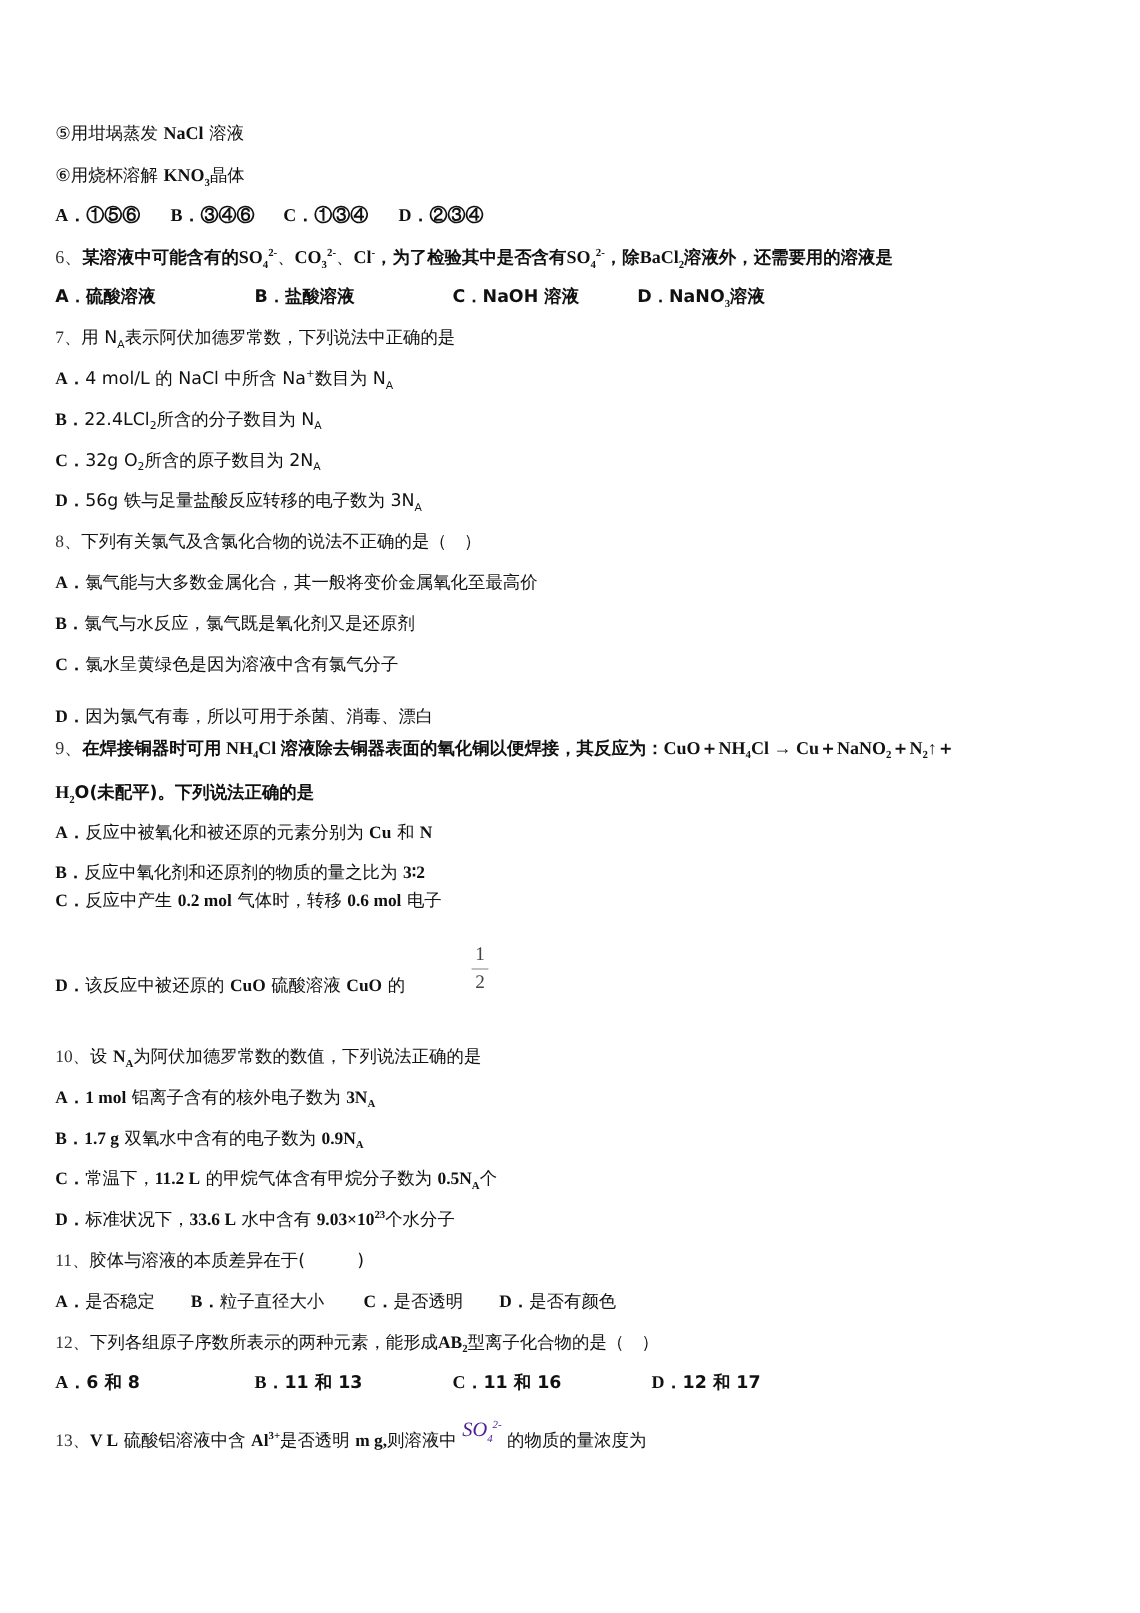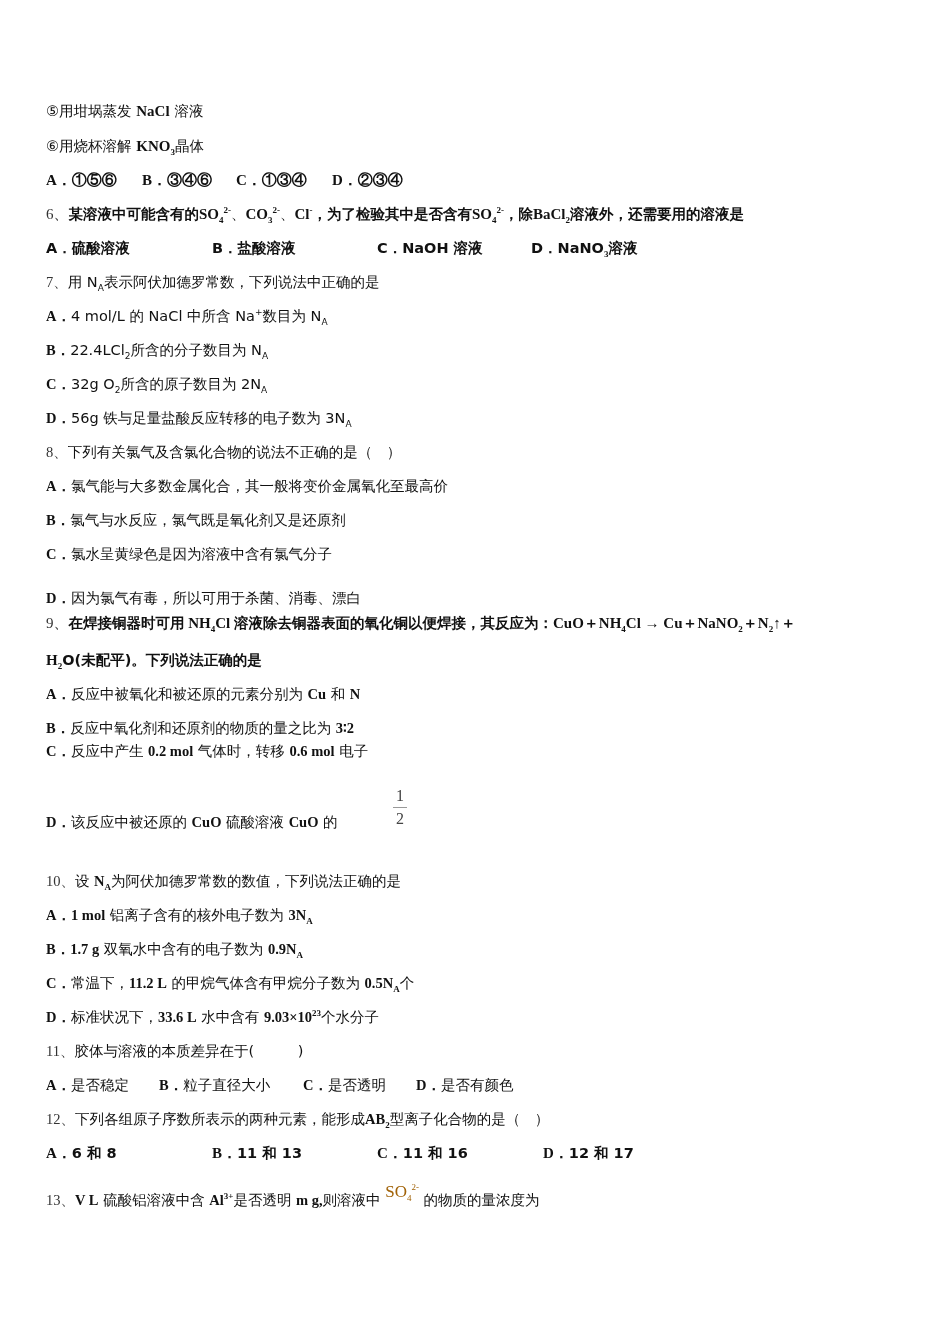--- a/index.html
+++ b/index.html
@@ -16,21 +16,21 @@
   .cn { font-family: "DejaVu Sans", sans-serif; font-size: 14.5px; }
   .num { font-family: "Liberation Serif", serif; color: #333; }
   .mono { font-family: "Liberation Serif", serif; }
   sub, sup { font-size: 9px; line-height: 0; }
   .opt { position: absolute; white-space: nowrap; }
   .frac {
     position: absolute; left: 393px; width: 14px; text-align: center;
     font-family: "Liberation Serif", serif; font-size: 16px; color: #444;
   }
   .frac .bar { border-top: 1px solid #999; margin: 2px 0; }
-  .so4 { font-family: "Liberation Serif", serif; color: #a16207; font-size: 17px; position: relative; top: -8px; }
+  .so4 { font-family: "Liberation Serif", serif; color: #4c1d95; font-size: 17px; position: relative; top: -8px; font-style: italic; }
   .so4 sub { font-size: 9px; }
   .so4 sup { font-size: 9px; }
 </style>
 </head>
 <body>
 
 <div class="line" style="top:101px">
   <span class="cn">⑤</span><span class="cn">用坩埚蒸发</span> <span class="b">NaCl</span> <span class="cn">溶液</span>
 </div>
 <div class="line" style="top:136px">

